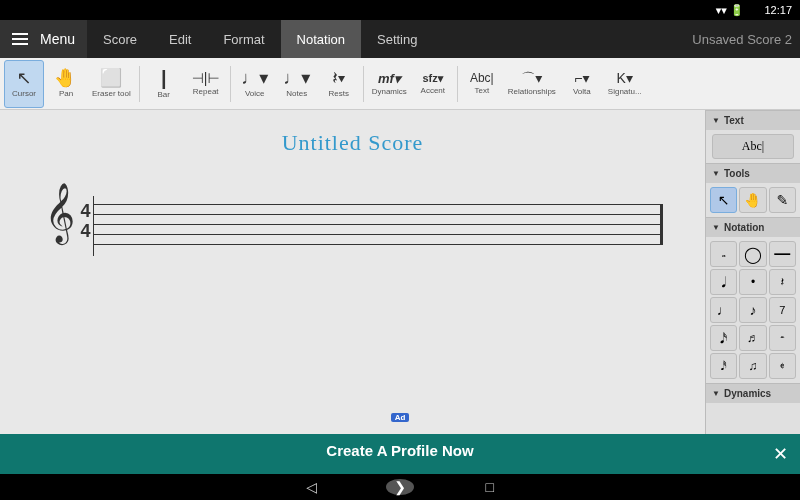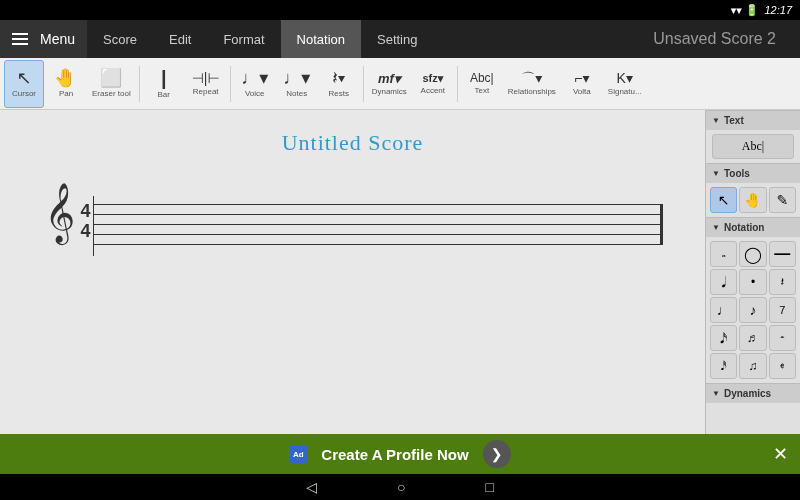--- a/index.html
+++ b/index.html
@@ -21,21 +21,21 @@
       color: white; font-size: 14px; cursor: pointer; background: #333;
     }
     .menu-btn .hamburger { display: flex; flex-direction: column; gap: 3px; }
     .menu-btn .hamburger span { width: 16px; height: 2px; background: white; display: block; }
     .nav-tab {
       padding: 0 16px; height: 100%; display: flex; align-items: center;
       color: #ccc; font-size: 13px; cursor: pointer;
     }
     .nav-tab.active { background: #555; color: white; }
     .unsaved-label {
-      margin-left: auto; color: #999; font-size: 16px; padding-right: 24px;
+      margin-left: auto; color: #999; font-size: 13px; padding-right: 8px;
     }
 
     
     #toolbar {
       width: 100%; height: 52px; background: #f0f0f0; display: flex; align-items: center;
       border-bottom: 1px solid #ccc; padding: 0 4px; gap: 2px;
     }
     .tool-item {
       display: flex; flex-direction: column; align-items: center; justify-content: center;
       min-width: 40px; height: 48px; padding: 2px 4px; cursor: pointer; font-size: 9px;
@@ -105,43 +105,43 @@
     }
     .panel-btn {
       background: #d8d8d8; border: 1px solid #bbb; border-radius: 3px;
       height: 26px; display: flex; align-items: center; justify-content: center;
       cursor: pointer; font-size: 14px;
     }
     .panel-btn.selected { background: #b0c8e8; border-color: #7aaddd; }
 
     
     #ad-banner {
-      width: 100%; height: 40px; background: #4d7c0f; display: flex; align-items: center;
-      justify-content: center; gap: 14px; position: relative;
+      width: 100%; height: 40px; background: #0f766e; display: flex; align-items: center;
+      justify-content: center; gap: 20px; position: relative; flex-direction: column;
     }
     .ad-icon { width: 18px; height: 18px; background: #3366cc; display: flex; align-items: center; justify-content: center; color: white; font-size: 8px; font-weight: bold; border-radius: 2px; }
     .ad-text { color: white; font-size: 15px; font-weight: bold; }
     .ad-circle-btn { width: 28px; height: 28px; border-radius: 50%; background: #555; display: flex; align-items: center; justify-content: center; color: white; font-size: 14px; cursor: pointer; }
     .ad-close { position: absolute; right: 12px; top: 50%; transform: translateY(-50%); color: white; font-size: 18px; cursor: pointer; }
 
     
     #nav-bar {
       width: 100%; height: 26px; background: #000; display: flex; align-items: center;
       justify-content: center; gap: 80px;
     }
     .nav-icon { color: #ccc; font-size: 14px; cursor: pointer; }
   </style>
 </head>
 <body>
 
 <div id="status-bar">
   <div class="status-icons">
     <span>▾▾</span>
     <span>🔋</span>
-    <span style="margin-left:1px;font-style:italic;">12:17</span>
+    <span style="margin-left:16px;">12:17</span>
   </div>
 </div>
 
 <div id="menu-bar">
   <div class="menu-btn">
     <div class="hamburger">
       <span></span>
         <span></span>
         <span></span>
     </div>

